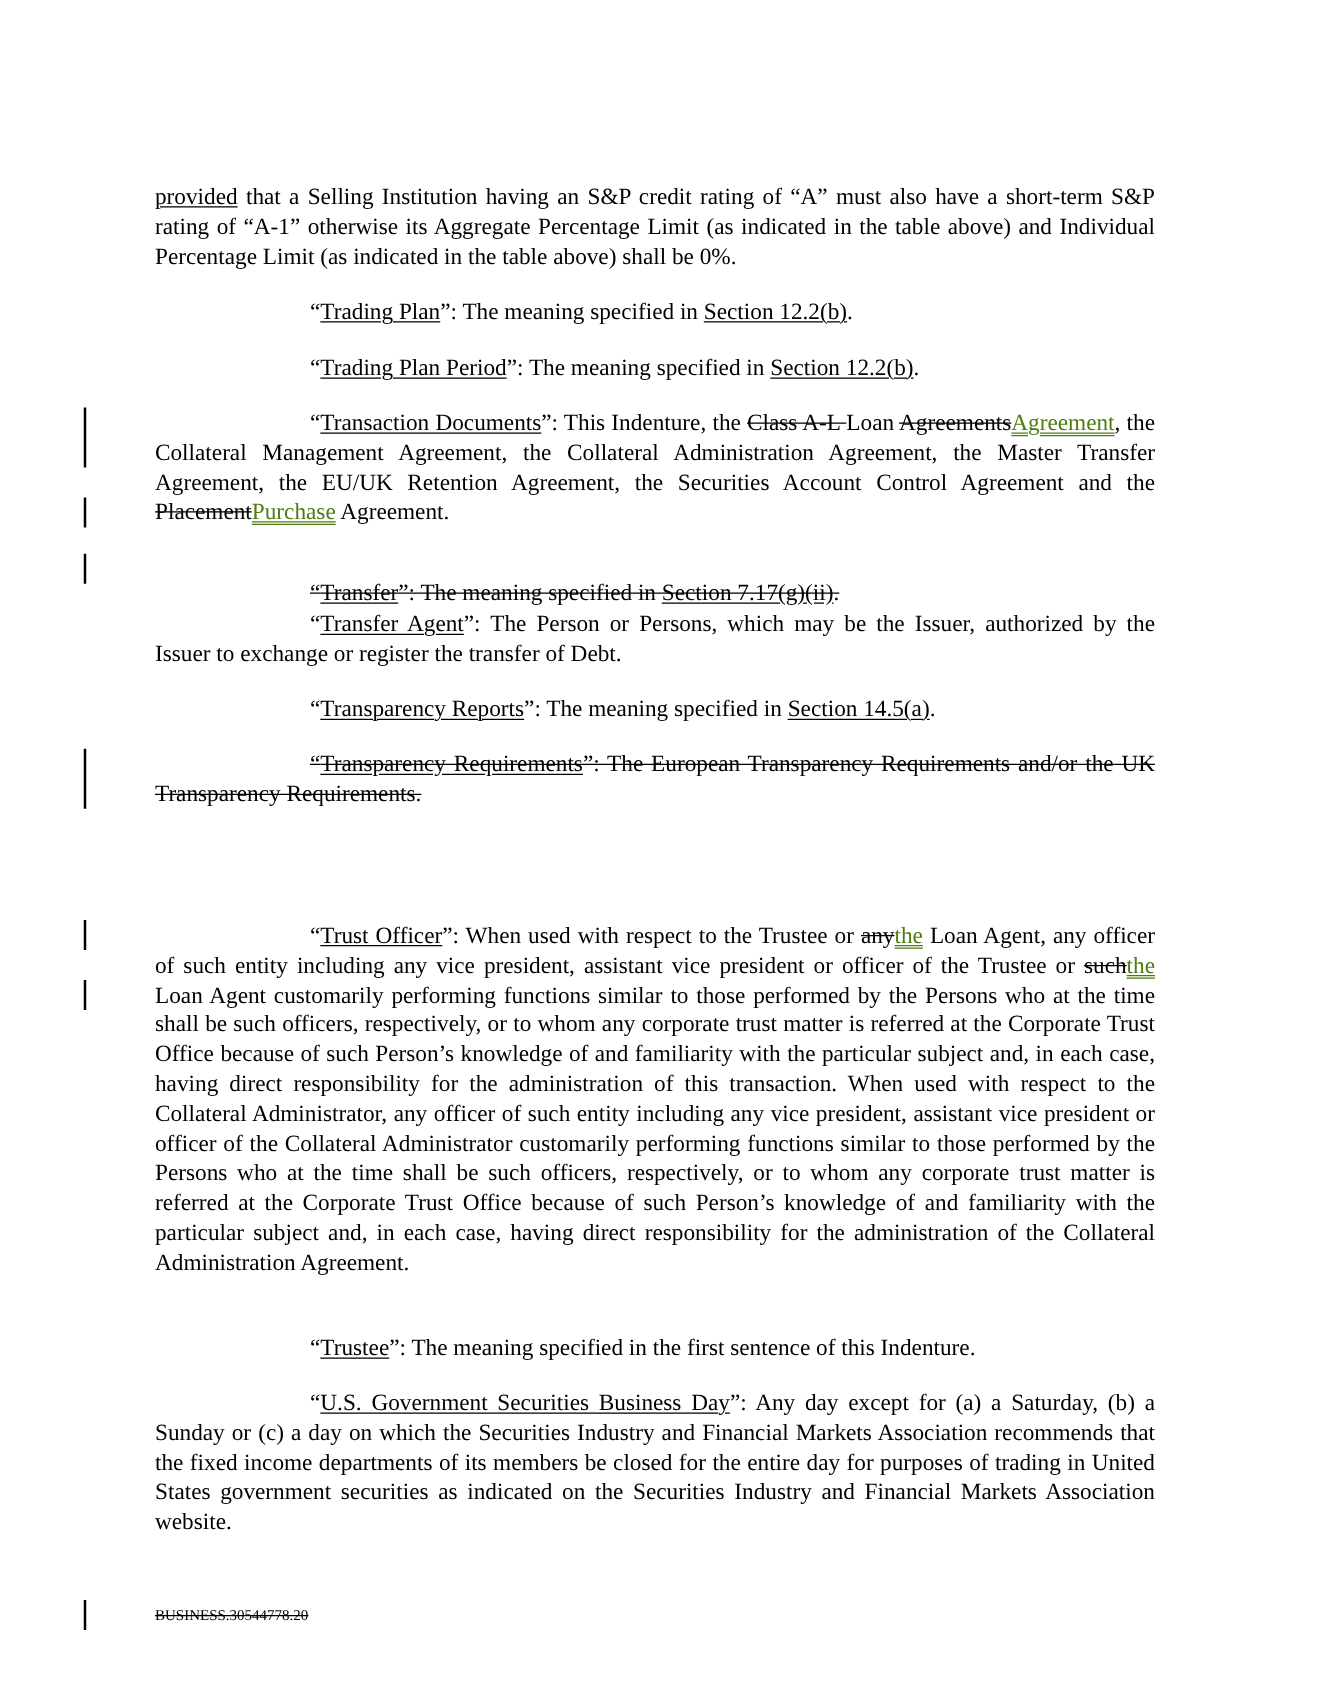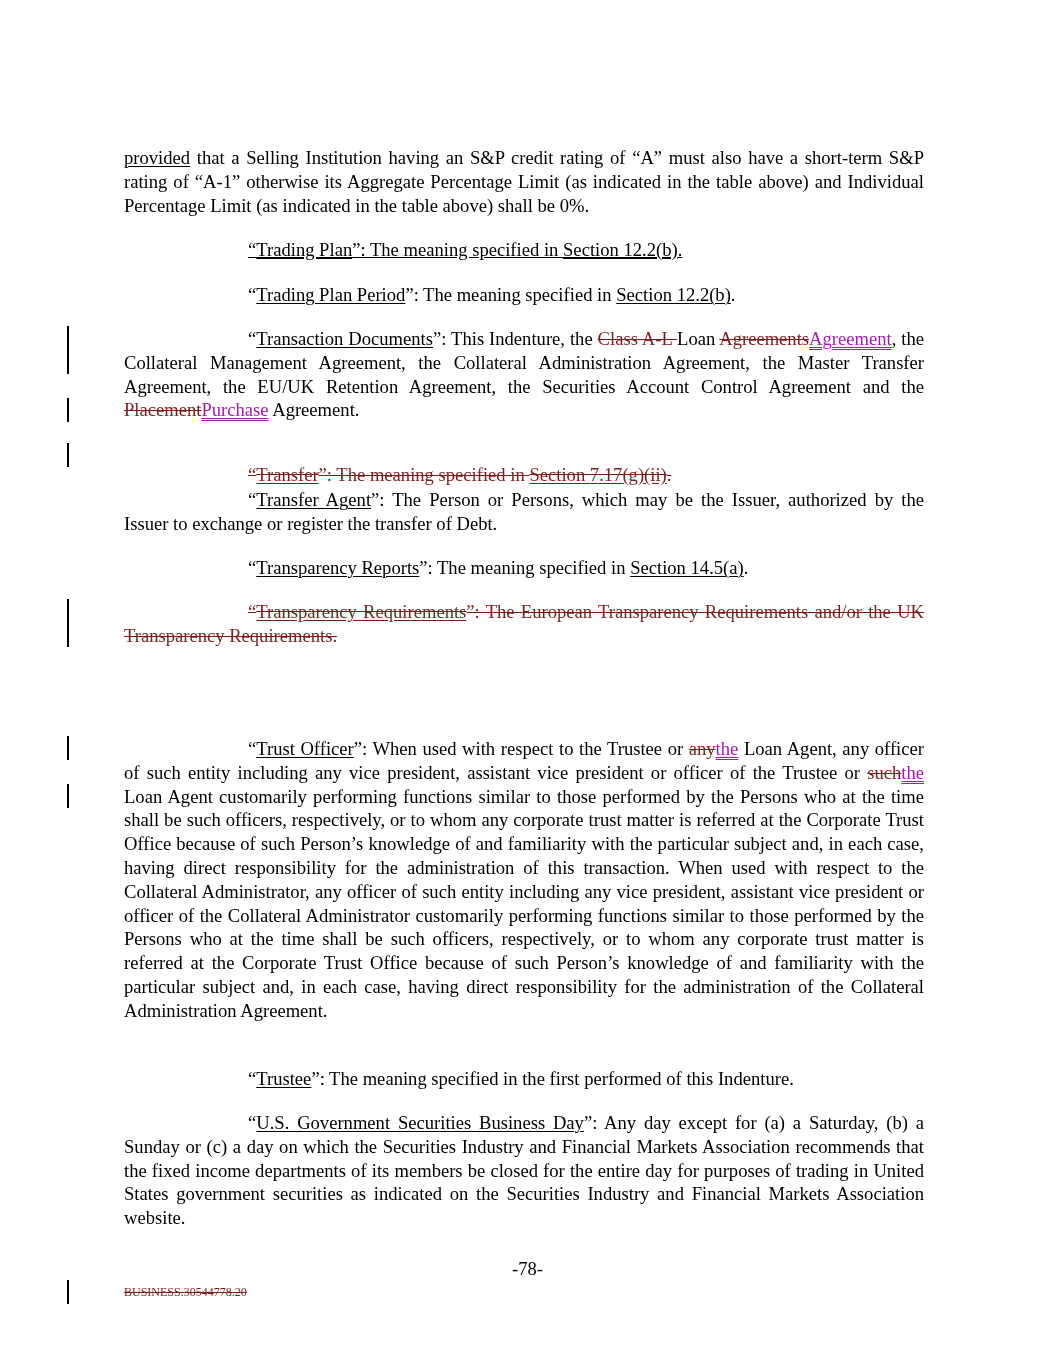--- a/index.html
+++ b/index.html
@@ -3,59 +3,58 @@
 <meta charset="utf-8">
 <style>
   html, body { margin: 0; padding: 0; background: #ffffff; }
   body { width: 1055px; height: 1365px; position: relative; overflow: hidden;
          font-family: "Liberation Serif", "DejaVu Serif", serif; color: #000; }
   .page { position: absolute; left: 0; top: 0; width: 921px; height: 1365px; }
   .para { position: absolute; left: 124px; width: 800px; font-size: 18.6px; line-height: 23.8px;
           text-align: justify; text-align-last: left; margin: 0; }
   .indent { text-indent: 124px; }
   .u { text-decoration: underline; text-decoration-thickness: 1px; text-underline-offset: 2px; }
-  .del { color: #7f1d1d; text-decoration: line-through; text-decoration-thickness: 1px; }
+  .del { color: #000000; text-decoration: line-through; text-decoration-thickness: 1px; }
   .del.u { text-decoration: underline line-through; }
-  .ins { color: #a21caf; text-decoration: underline double; text-decoration-thickness: 1px; text-underline-offset: 2px; }
+  .ins { color: #4d7c0f; text-decoration: underline double; text-decoration-thickness: 1px; text-underline-offset: 2px; }
   .bar { position: absolute; left: 67px; width: 2px; background: #000; }
   .pagenum { position: absolute; left: 0; width: 1055px; top: 1258px; text-align: center; font-size: 18.6px; }
   .footer-id { position: absolute; left: 124px; top: 1285px; font-size: 12px; }
 </style>
 </head>
 <body>
 
 <div class="page">
 
   <div class="bar" style="top:326px;height:48px;"></div>
   <div class="bar" style="top:398px;height:24px;"></div>
   <div class="bar" style="top:443px;height:24px;"></div>
   <div class="bar" style="top:599px;height:48px;"></div>
   <div class="bar" style="top:736px;height:24px;"></div>
   <div class="bar" style="top:784px;height:24px;"></div>
   <div class="bar" style="top:1280px;height:24px;"></div>
 
   <p class="para" style="top:146px;"><span class="u">provided</span><span> that a Selling Institution having an S&amp;P credit rating of “A” must also have a short-term S&amp;P rating of “A-1” otherwise its Aggregate Percentage Limit (as indicated in the table above) and Individual Percentage Limit (as indicated in the table above) shall be 0%.</span></p>
 
-  <p class="para indent" style="top:238px;text-decoration:underline;"><span>“</span><span class="u">Trading Plan</span><span>”:  The meaning specified in </span><span class="u">Section 12.2(b)</span><span>.</span></p>
+  <p class="para indent" style="top:238px;"><span>“</span><span class="u">Trading Plan</span><span>”:  The meaning specified in </span><span class="u">Section 12.2(b)</span><span>.</span></p>
 
   <p class="para indent" style="top:283px;"><span>“</span><span class="u">Trading Plan Period</span><span>”:  The meaning specified in </span><span class="u">Section 12.2(b)</span><span>.</span></p>
 
   <p class="para indent" style="top:327px;"><span>“</span><span class="u">Transaction Documents</span><span>”:  This Indenture, the </span><span class="del">Class A-L </span><span>Loan </span><span class="del">Agreements</span><span class="ins">Agreement</span><span>, the Collateral Management Agreement, the Collateral Administration Agreement, the Master Transfer Agreement, the EU/UK Retention Agreement, the Securities Account Control Agreement and the </span><span class="del">Placement</span><span class="ins">Purchase</span><span> Agreement.</span></p>
 
   <p class="para indent" style="top:443px;margin-top:20px;"><span class="del">“</span><span class="del u">Transfer</span><span class="del">”:  The meaning specified in </span><span class="del u">Section 7.17(g)(ii)</span><span class="del">.</span></p>
 
   <p class="para indent" style="top:488px;"><span>“</span><span class="u">Transfer Agent</span><span>”:  The Person or Persons, which may be the Issuer, authorized by the Issuer to exchange or register the transfer of Debt.</span></p>
 
   <p class="para indent" style="top:556px;"><span>“</span><span class="u">Transparency Reports</span><span>”:  The meaning specified in </span><span class="u">Section 14.5(a)</span><span>.</span></p>
 
   <p class="para indent" style="top:600px;"><span class="del">“</span><span class="del u">Transparency Requirements</span><span class="del">”:  The European Transparency Requirements and/or the UK Transparency Requirements.</span></p>
 
 
   <p class="para indent" style="top:737px;"><span>“</span><span class="u">Trust Officer</span><span>”:  When used with respect to the Trustee or </span><span class="del">any</span><span class="ins">the</span><span> Loan Agent, any officer of such entity including any vice president, assistant vice president or officer of the Trustee or </span><span class="del">such</span><span class="ins">the</span><span> Loan Agent customarily performing functions similar to those performed by the Persons who at the time shall be such officers, respectively, or to whom any corporate trust matter is referred at the Corporate Trust Office because of such Person’s knowledge of and familiarity with the particular subject and, in each case, having direct responsibility for the administration of this transaction.  When used with respect to the Collateral Administrator, any officer of such entity including any vice president, assistant vice president or officer of the Collateral Administrator customarily performing functions similar to those performed by the Persons who at the time shall be such officers, respectively, or to whom any corporate trust matter is referred at the Corporate Trust Office because of such Person’s knowledge of and familiarity with the particular subject and, in each case, having direct responsibility for the administration of the Collateral Administration Agreement.</span></p>
 
-  <p class="para indent" style="top:1067px;"><span>“</span><span class="u">Trustee</span><span>”:  The meaning specified in the first performed of this Indenture.</span></p>
+  <p class="para indent" style="top:1067px;"><span>“</span><span class="u">Trustee</span><span>”:  The meaning specified in the first sentence of this Indenture.</span></p>
 
   <p class="para indent" style="top:1111px;"><span>“</span><span class="u">U.S. Government Securities Business Day</span><span>”:  Any day except for (a) a Saturday, (b) a Sunday or (c) a day on which the Securities Industry and Financial Markets Association recommends that the fixed income departments of its members be closed for the entire day for purposes of trading in United States government securities as indicated on the Securities Industry and Financial Markets Association website.</span></p>
 
-  <div class="pagenum">-78-</div>
 
   <div class="footer-id del">BUSINESS.30544778.20 </div>
 </div>
 
 </body></html>

